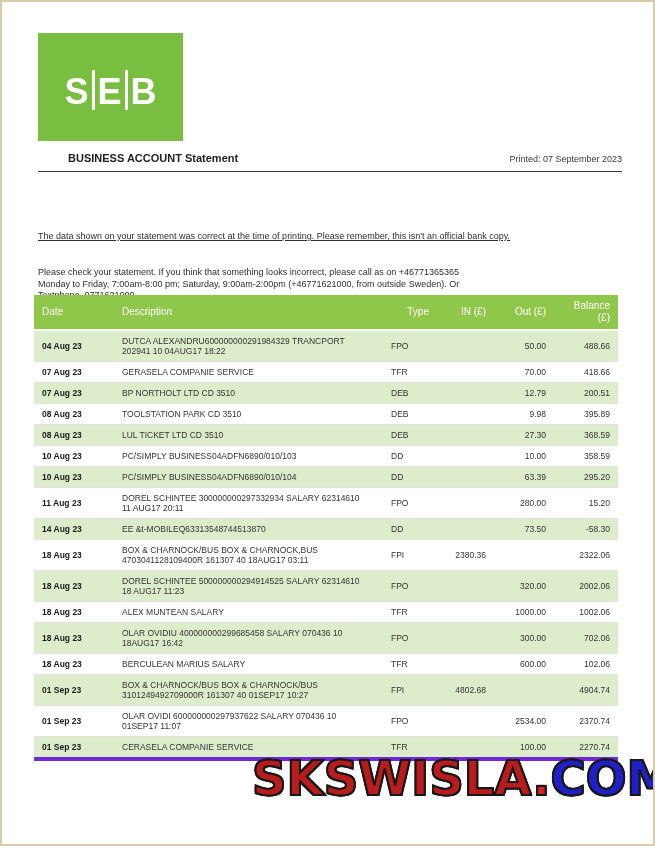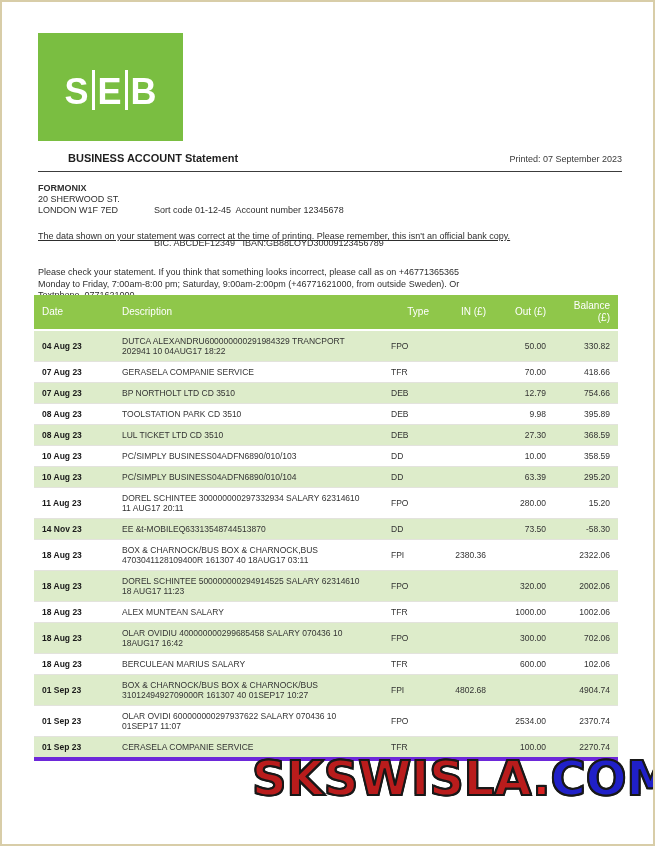--- a/index.html
+++ b/index.html
@@ -166,31 +166,20 @@
   <div class="title-row">
     <div class="doc-title">
       <span>BUSINESS ACCOUNT</span>
       <span>Statement</span>
     </div>
     <div class="printed">Printed: 07 September 2023</div>
   </div>
 
   <div class="rule"></div>
 
-  <div class="account-block">
-    <div class="account-left">
-      <div class="account-name">FORMONIX</div>
-      <div>20 SHERWOOD ST.</div>
-      <div>LONDON W1F 7ED</div>
-    </div>
-    <div class="account-right">
-      <div>Sort code 01-12-45  Account number 12345678</div>
-      <div>BIC. ABCDEF12349   IBAN:GB88LOYD30009123456789</div>
-    </div>
-  </div>
 
   <p class="notice-1">The data shown on your statement was correct at the time of printing. Please remember, this isn't an official bank copy.</p>
   <p class="notice-2">Please check your statement. If you think that something looks incorrect, please call as on +46771365365 Monday to Friday, 7:00am-8:00 pm; Saturday, 9:00am-2:00pm (+46771621000, from outside Sweden). Or Textphone  0771621000</p>
 
   <table class="tx-table">
     <colgroup>
       <col class="c-date">
         <col class="c-desc">
         <col class="c-type">
         <col class="c-in">
@@ -207,37 +196,37 @@
         <th class="num">Balance (£)</th>
       </tr>
     </thead>
     <tbody>
         <tr>
           <td class="col-date">04 Aug 23</td>
           <td class="col-description">DUTCA ALEXANDRU600000000291984329 TRANCPORT 202941 10 04AUG17 18:22</td>
           <td class="col-type">FPO</td>
           <td class="col-in"></td>
           <td class="col-out">50.00</td>
-          <td class="col-balance">330.82</td>
+          <td class="col-balance">488.66</td>
         </tr>
         <tr>
           <td class="col-date">07 Aug 23</td>
           <td class="col-description">GERASELA COMPANIE SERVICE</td>
           <td class="col-type">TFR</td>
           <td class="col-in"></td>
           <td class="col-out">70.00</td>
           <td class="col-balance">418.66</td>
         </tr>
         <tr>
           <td class="col-date">07 Aug 23</td>
           <td class="col-description">BP NORTHOLT LTD CD 3510</td>
           <td class="col-type">DEB</td>
           <td class="col-in"></td>
           <td class="col-out">12.79</td>
-          <td class="col-balance">754.66</td>
+          <td class="col-balance">200.51</td>
         </tr>
         <tr>
           <td class="col-date">08 Aug 23</td>
           <td class="col-description">TOOLSTATION PARK CD 3510</td>
           <td class="col-type">DEB</td>
           <td class="col-in"></td>
           <td class="col-out">9.98</td>
           <td class="col-balance">395.89</td>
         </tr>
         <tr>
@@ -266,21 +255,21 @@
         </tr>
         <tr>
           <td class="col-date">11 Aug 23</td>
           <td class="col-description">DOREL SCHINTEE 300000000297332934 SALARY 62314610 11 AUG17 20:11</td>
           <td class="col-type">FPO</td>
           <td class="col-in"></td>
           <td class="col-out">280.00</td>
           <td class="col-balance">15.20</td>
         </tr>
         <tr>
-          <td class="col-date">14 Nov 23</td>
+          <td class="col-date">14 Aug 23</td>
           <td class="col-description">EE &amp;t-MOBILEQ63313548744513870</td>
           <td class="col-type">DD</td>
           <td class="col-in"></td>
           <td class="col-out">73.50</td>
           <td class="col-balance">-58.30</td>
         </tr>
         <tr>
           <td class="col-date">18 Aug 23</td>
           <td class="col-description">BOX &amp; CHARNOCK/BUS BOX &amp; CHARNOCK,BUS 4703041128109400R 161307 40 18AUG17 03:11</td>
           <td class="col-type">FPI</td>

